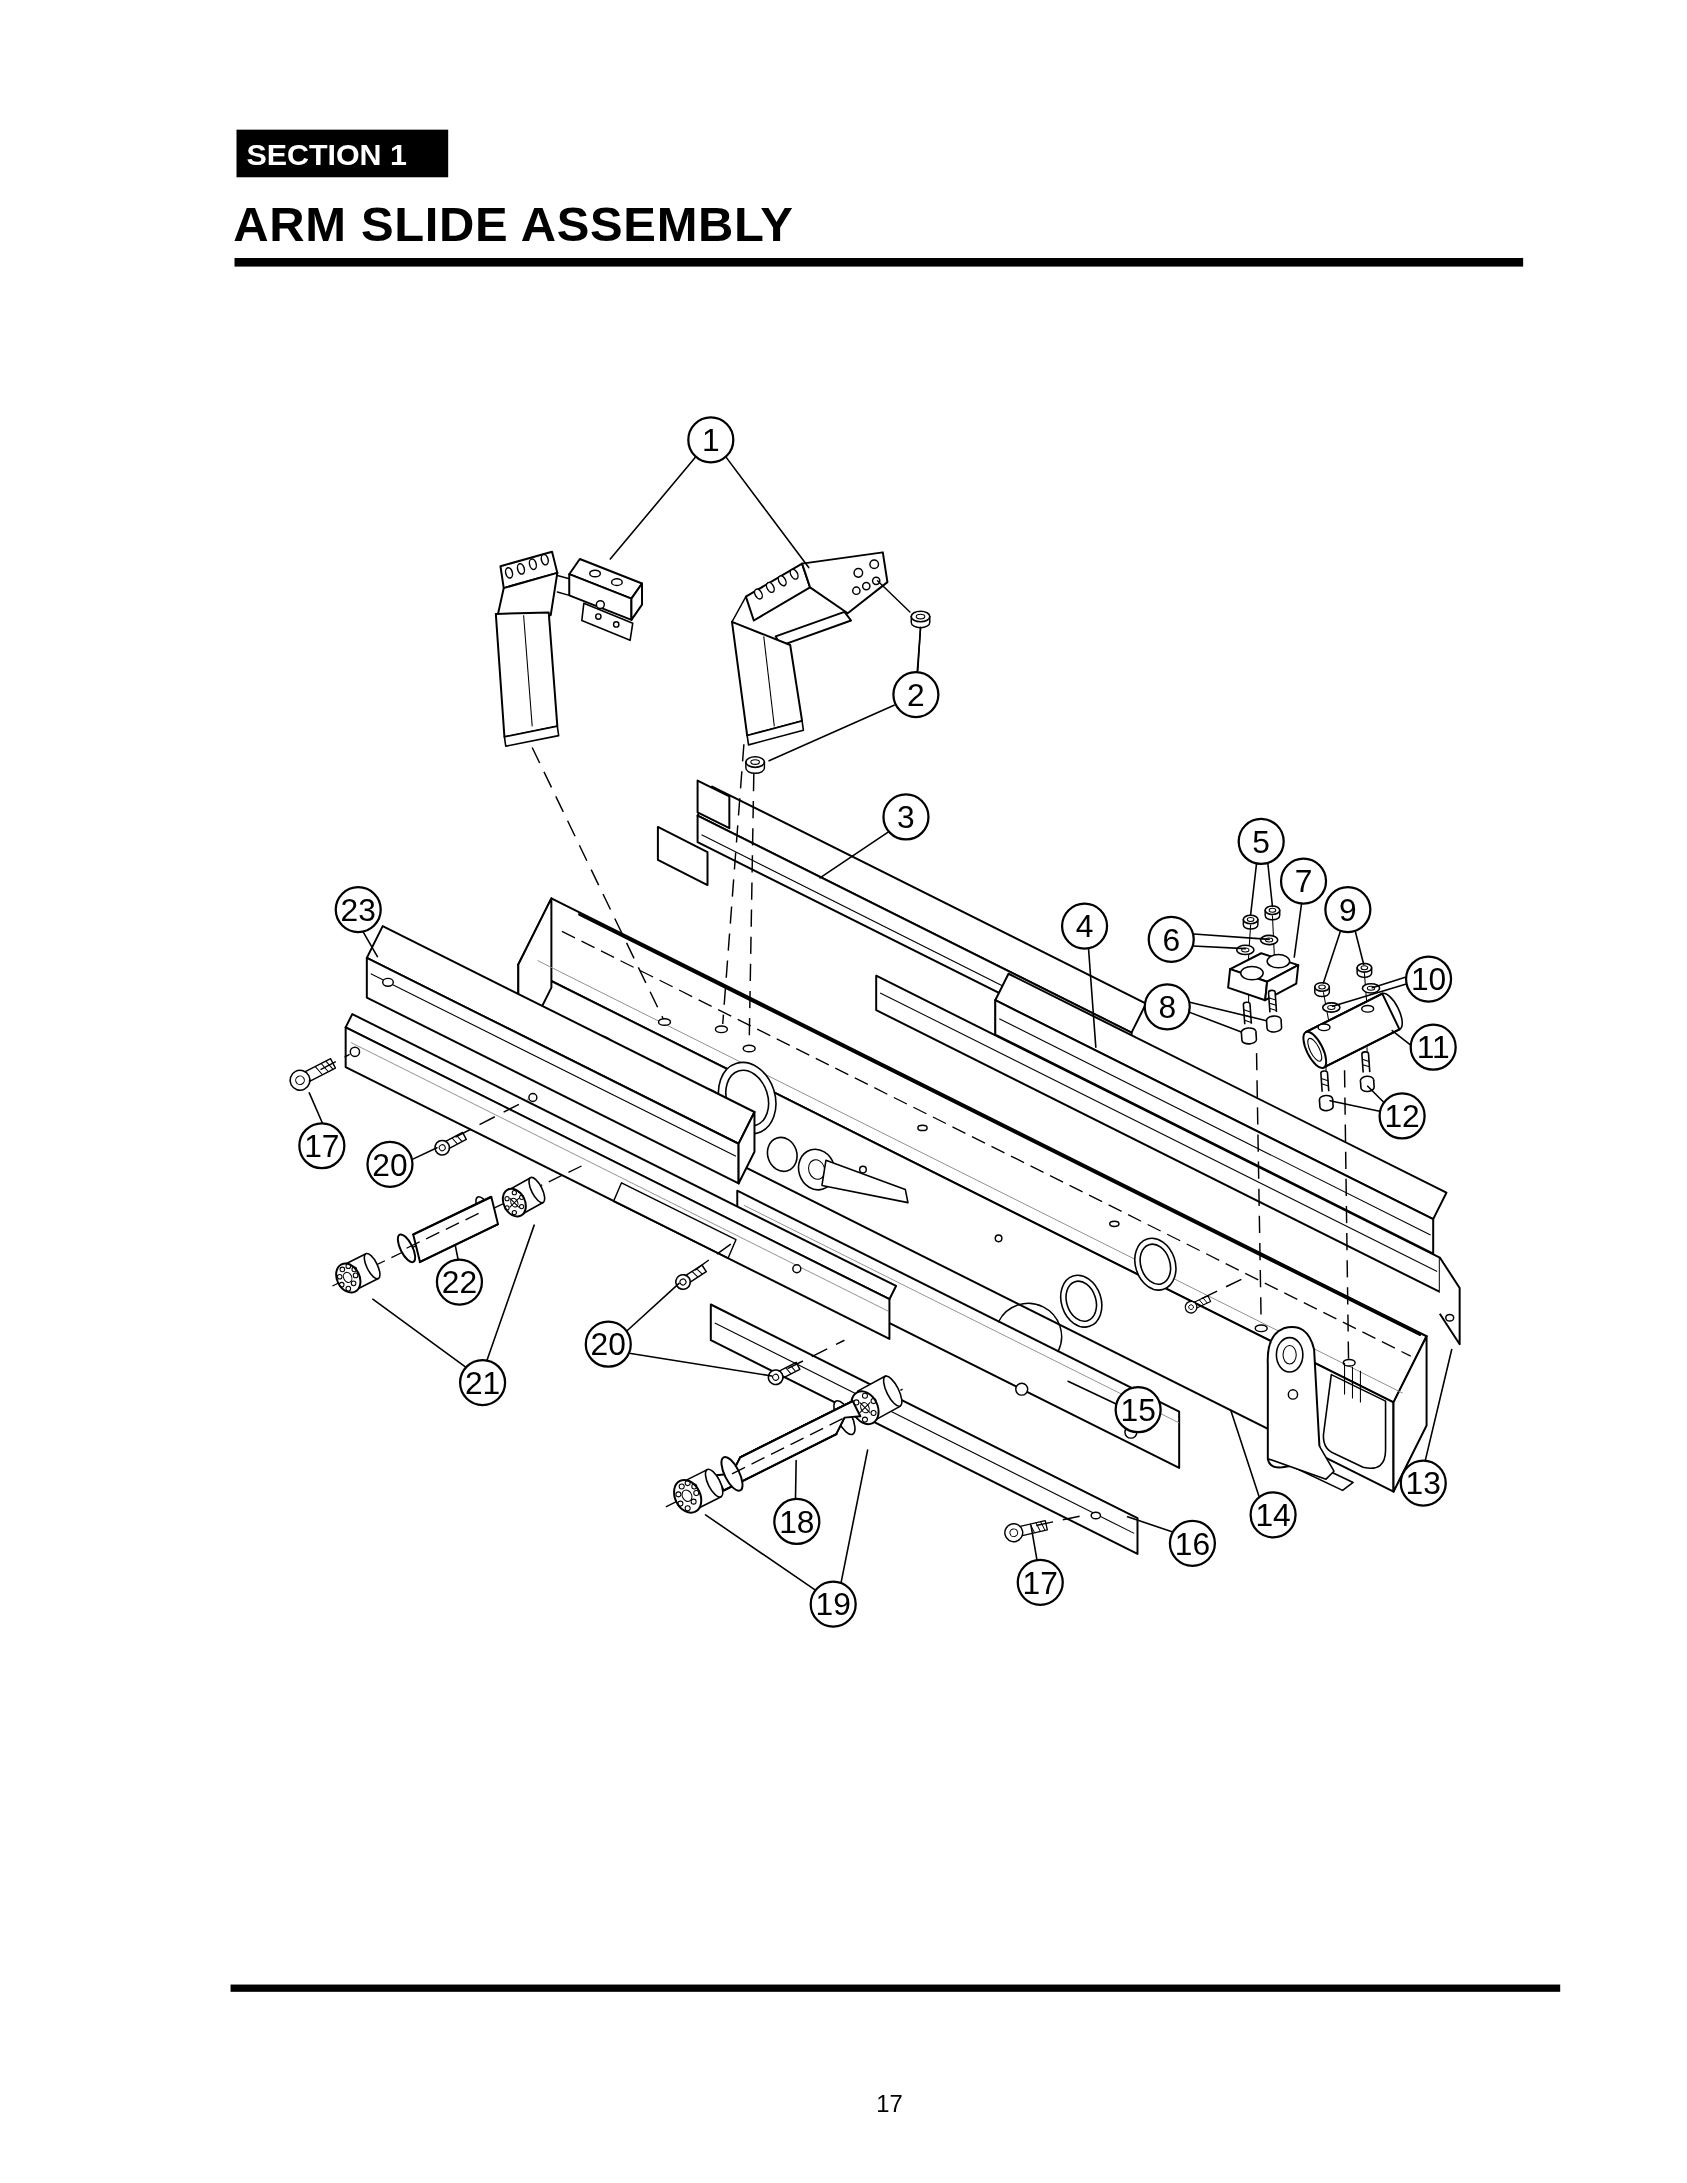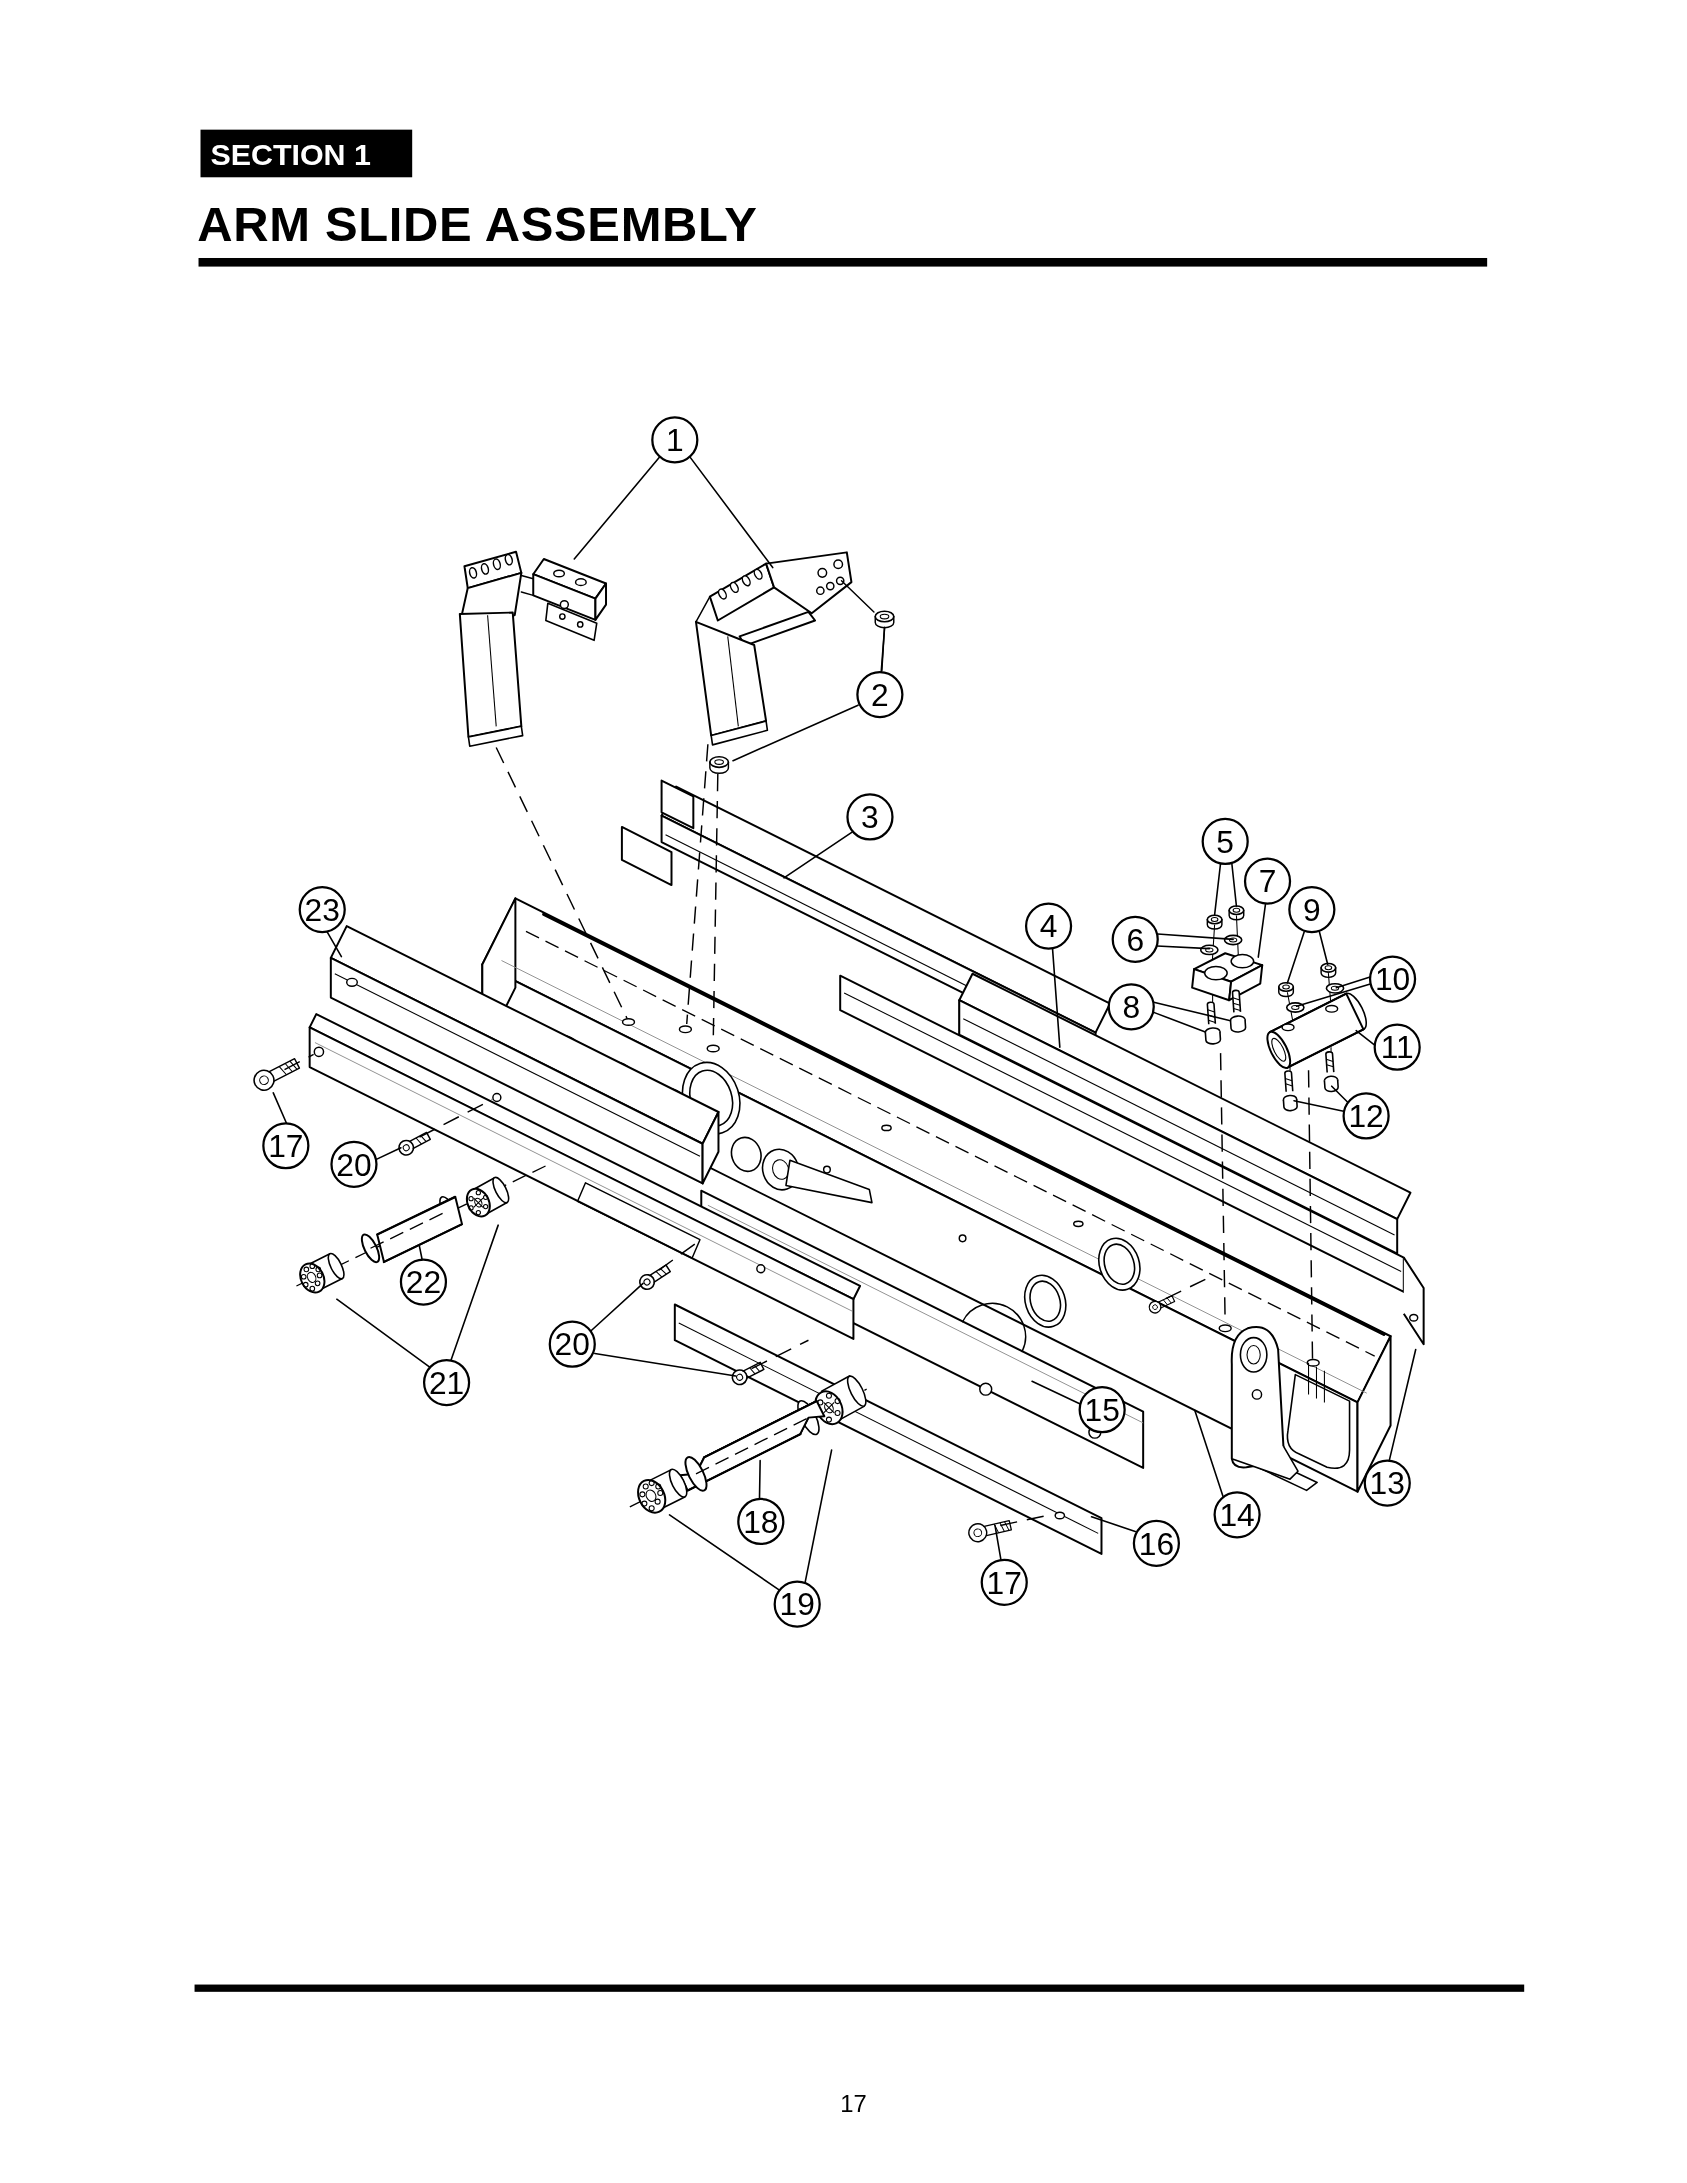--- a/index.html
+++ b/index.html
@@ -1,16 +1,16 @@
 <!DOCTYPE html>
 <html style="font-size:10.6px"><head>
 <meta charset="utf-8">
 <style>
   html,body{margin:0;padding:0;background:#ffffff;}
-  .page{width:1464px;height:2183px;position:relative;background:#fff;font-family:"Liberation Sans",sans-serif;}
+  .page{width:1464px;height:2183px;position:relative;background:#fff;font-family:"Liberation Sans",sans-serif;padding-left:36px;}
   svg{display:block;}
   
   .ol{fill:#ffffff;stroke:#000;stroke-width:3;stroke-linejoin:round;}
   .ol2{fill:#ffffff;stroke:#000;stroke-width:2.4;stroke-linejoin:round;}
   .ln{fill:none;stroke:#000;stroke-width:3;stroke-linecap:round;}
   .ln2{fill:none;stroke:#000;stroke-width:2.2;stroke-linecap:round;}
   .thin{fill:none;stroke:#000;stroke-width:1.6;}
   .gray{fill:none;stroke:#8a8a8a;stroke-width:1.4;}
   .heavy{fill:none;stroke:#000;stroke-width:5;stroke-linecap:round;}
   .dash{fill:none;stroke:#000;stroke-width:2.2;stroke-dasharray:26 15;}

